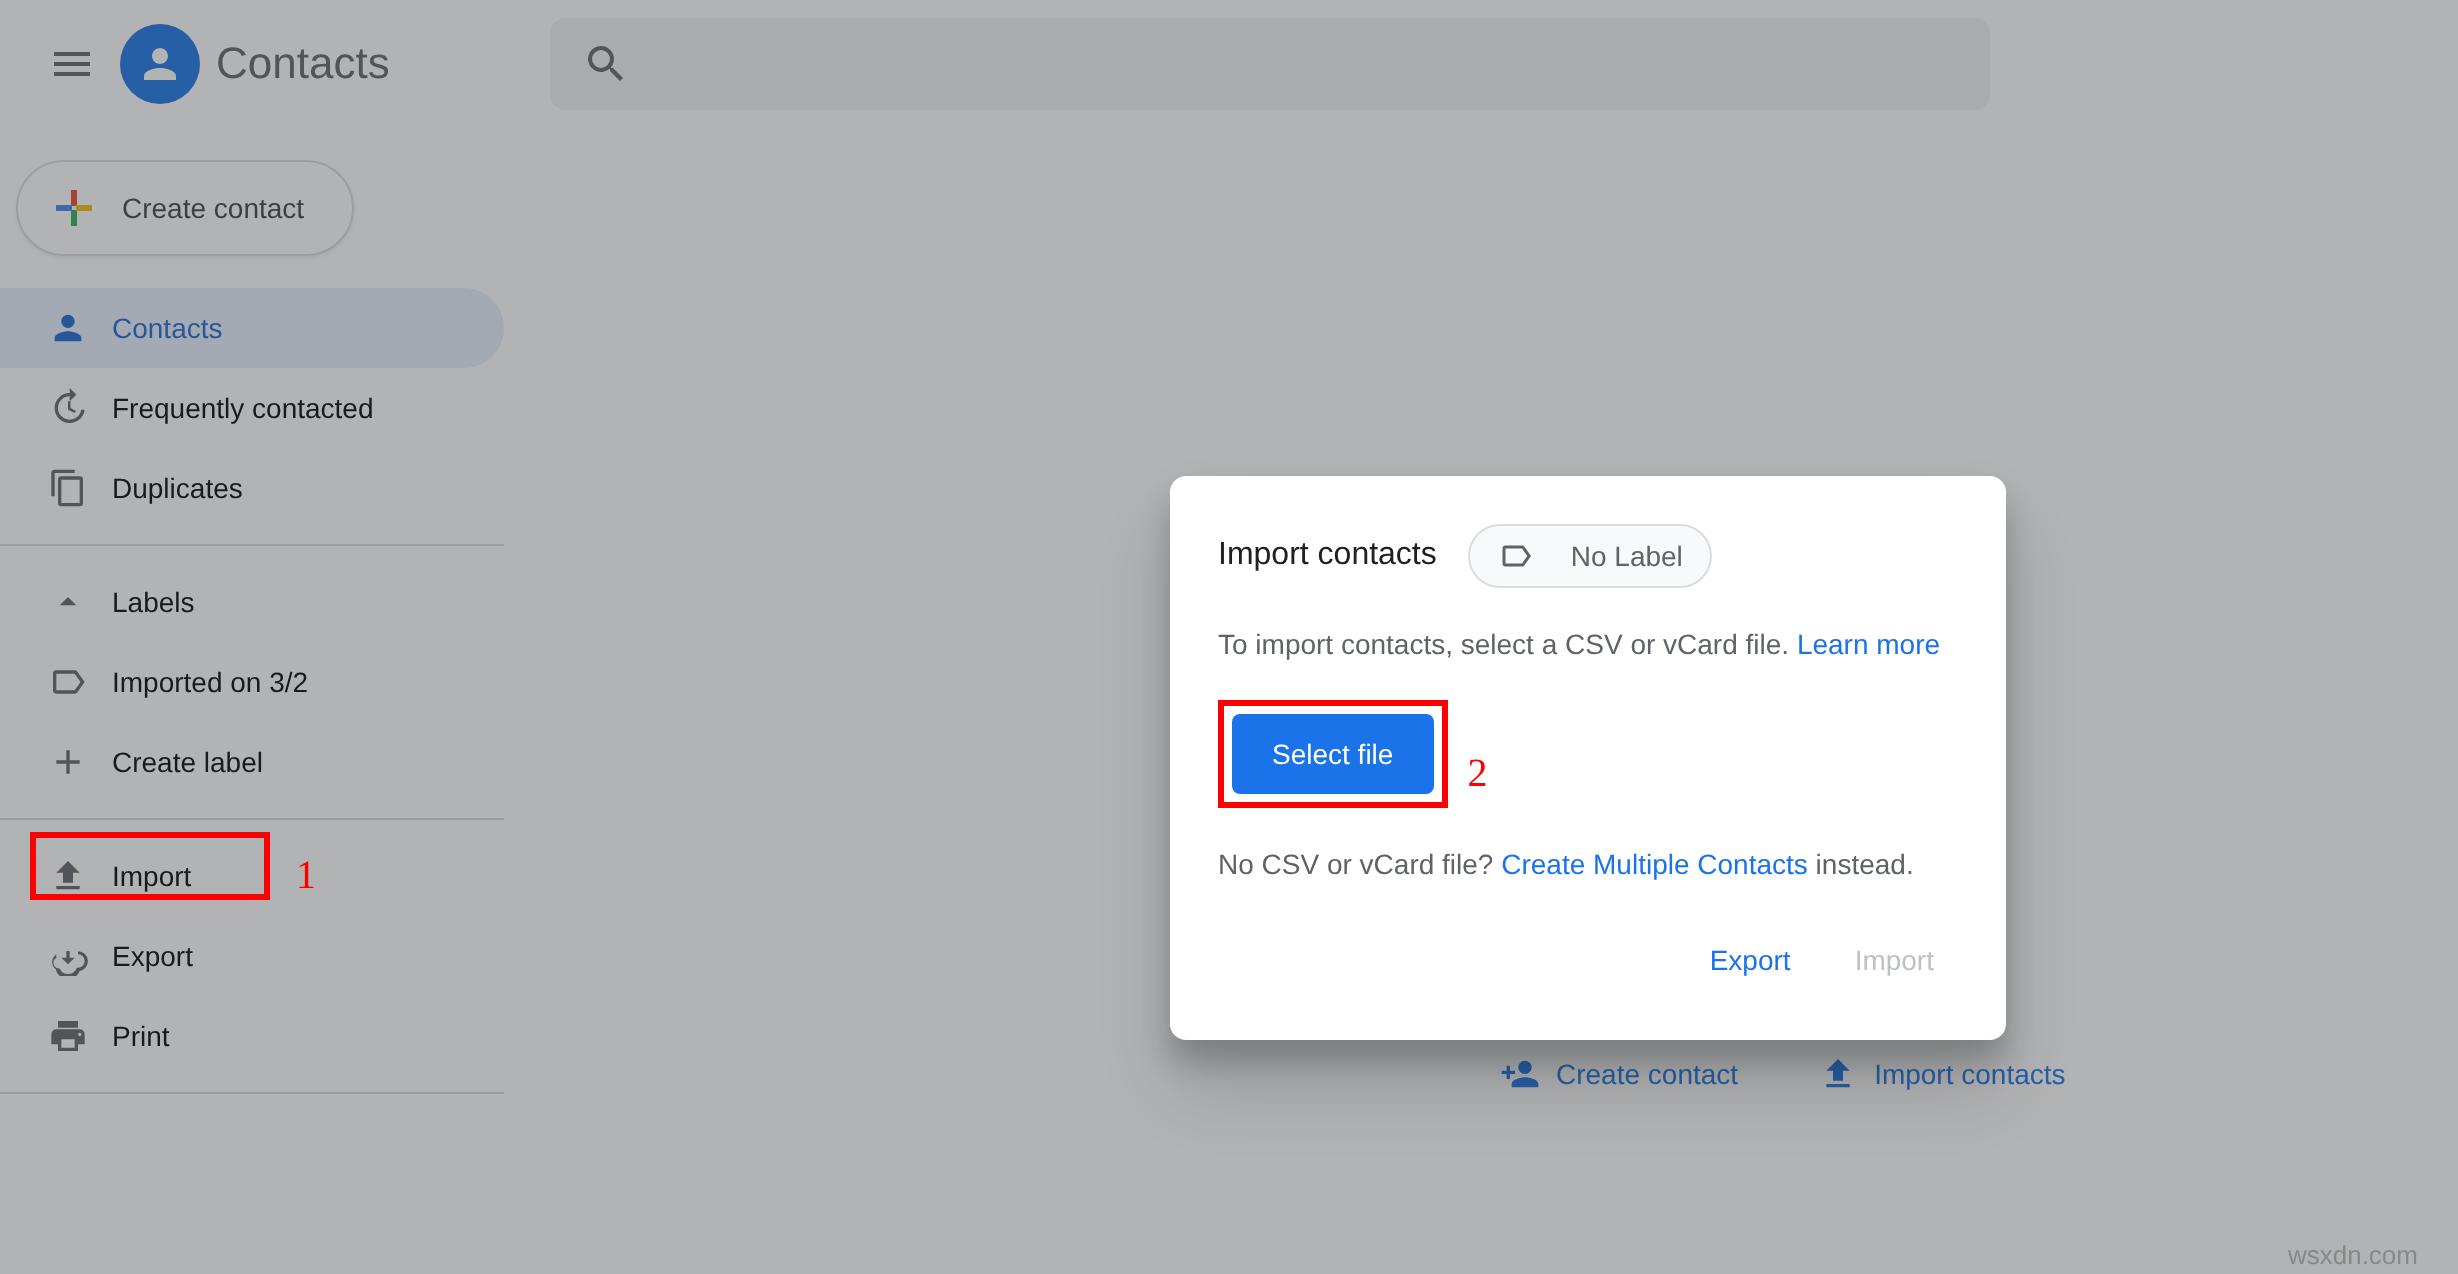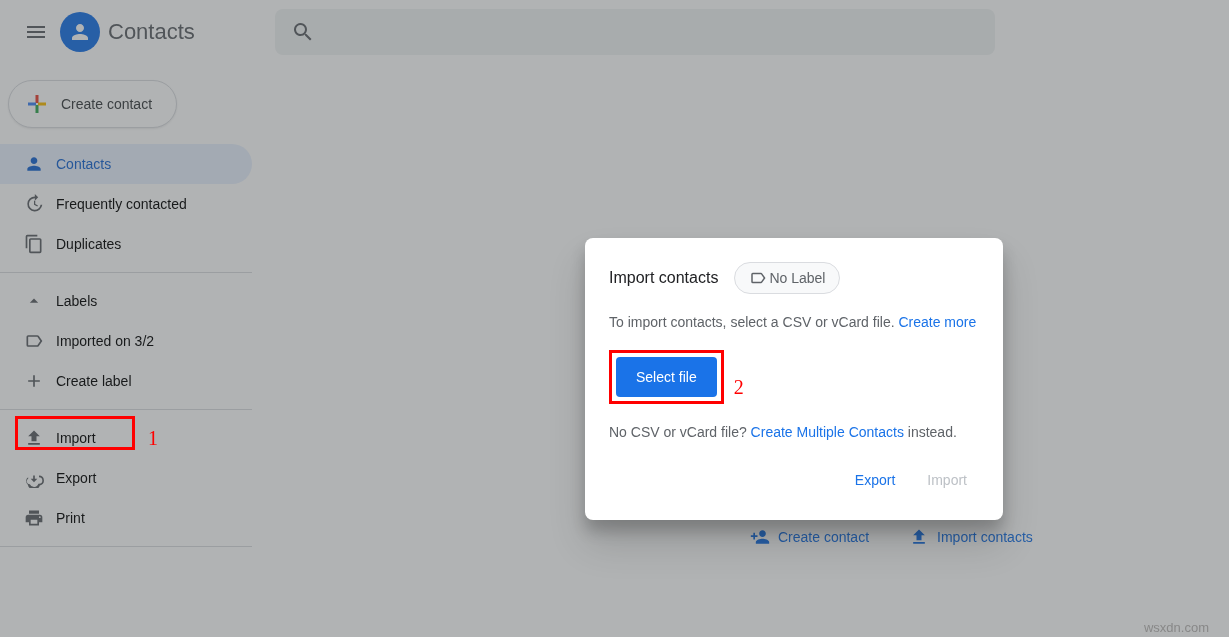--- a/index.html
+++ b/index.html
@@ -21,21 +21,21 @@
   .nav-item.active { background: #e8f0fe; color: #1967d2; font-weight: 500; }
   .nav-item .icon-slot { width: 32px; display: flex; align-items: center; }
   .divider { height: 1px; background: #dadce0; margin: 8px 0; width: 252px; }
 
   .main-actions { position: absolute; bottom: 90px; left: 750px; display: flex; gap: 40px; }
   .main-action { display: flex; align-items: center; color: #1a73e8; font-size: 14px; font-weight: 500; gap: 8px; }
 
   .dialog { position: absolute; z-index: 10; left: 585px; top: 238px; width: 418px; background: #fff; border-radius: 8px; box-shadow: 0 11px 15px rgba(0,0,0,0.2), 0 24px 38px rgba(0,0,0,0.14); padding: 24px; }
   .dialog-header { display: flex; align-items: center; gap: 16px; margin-bottom: 20px; }
   .dialog-title { font-size: 16px; font-weight: 500; color: #202124; }
-  .label-chip { display: flex; align-items: center; gap: 2px; border: 1px solid #dadce0; border-radius: 16px; padding: 6px 14px; font-size: 14px; color: #5f6368; background:#f8f9fa;}
+  .label-chip { display: flex; align-items: center; gap: 18px; border: 1px solid #dadce0; border-radius: 16px; padding: 6px 14px; font-size: 14px; color: #5f6368; background:#f8f9fa;}
   .dialog-text { font-size: 14px; color: #5f6368; margin-bottom: 20px; }
   .dialog-text a, .link { color: #1a73e8; text-decoration: none; }
   .select-file-wrap { display: inline-block; border: 3px solid #ff0000; padding: 4px; margin-bottom: 20px; }
   .select-file-btn { background: #1a73e8; color: #fff; border: none; border-radius: 4px; padding: 12px 20px; font-size: 14px; font-weight: 500; }
   .dialog-actions { display: flex; justify-content: flex-end; gap: 8px; margin-top: 24px; }
   .text-btn { border: none; background: none; font-size: 14px; font-weight: 500; padding: 8px 12px; border-radius: 4px; }
   .text-btn.primary { color: #1a73e8; }
   .text-btn.disabled { color: #bdc1c6; }
 
   .annot { position: absolute; z-index: 20; color: #ff0000; font-family: serif; font-size: 20px; }
@@ -187,21 +187,21 @@
   <div class="dialog-header">
     <div class="dialog-title">Import contacts</div>
     <div class="label-chip">
       <svg width="18" height="18" viewBox="0 0 24 24">
           <path fill="#5f6368" d="M17.63 5.84A2 2 0 0 0 16 5H5a2 2 0 0 0-2 2v10a2 2 0 0 0 2 2h11a2 2 0 0 0 1.63-.84L22 12l-4.37-6.16zM16 17H5V7h11l3.55 5L16 17z"></path>
         </svg>
       <span>No Label</span>
     </div>
   </div>
   <div class="dialog-text">
-    <span>To import contacts, select a CSV or vCard file. </span><a href="#" class="link">Create more</a>
+    <span>To import contacts, select a CSV or vCard file. </span><a href="#" class="link">Learn more</a>
   </div>
   <div style="display:flex; align-items:center; gap:10px;">
     <div class="select-file-wrap">
       <button class="select-file-btn">Select file</button>
     </div>
     <span class="annot" style="position:static;">2</span>
   </div>
   <div class="dialog-text" style="margin-bottom:0">
     <span>No CSV or vCard file? </span><a href="#" class="link">Create Multiple Contacts</a><span> instead.</span>
   </div>

